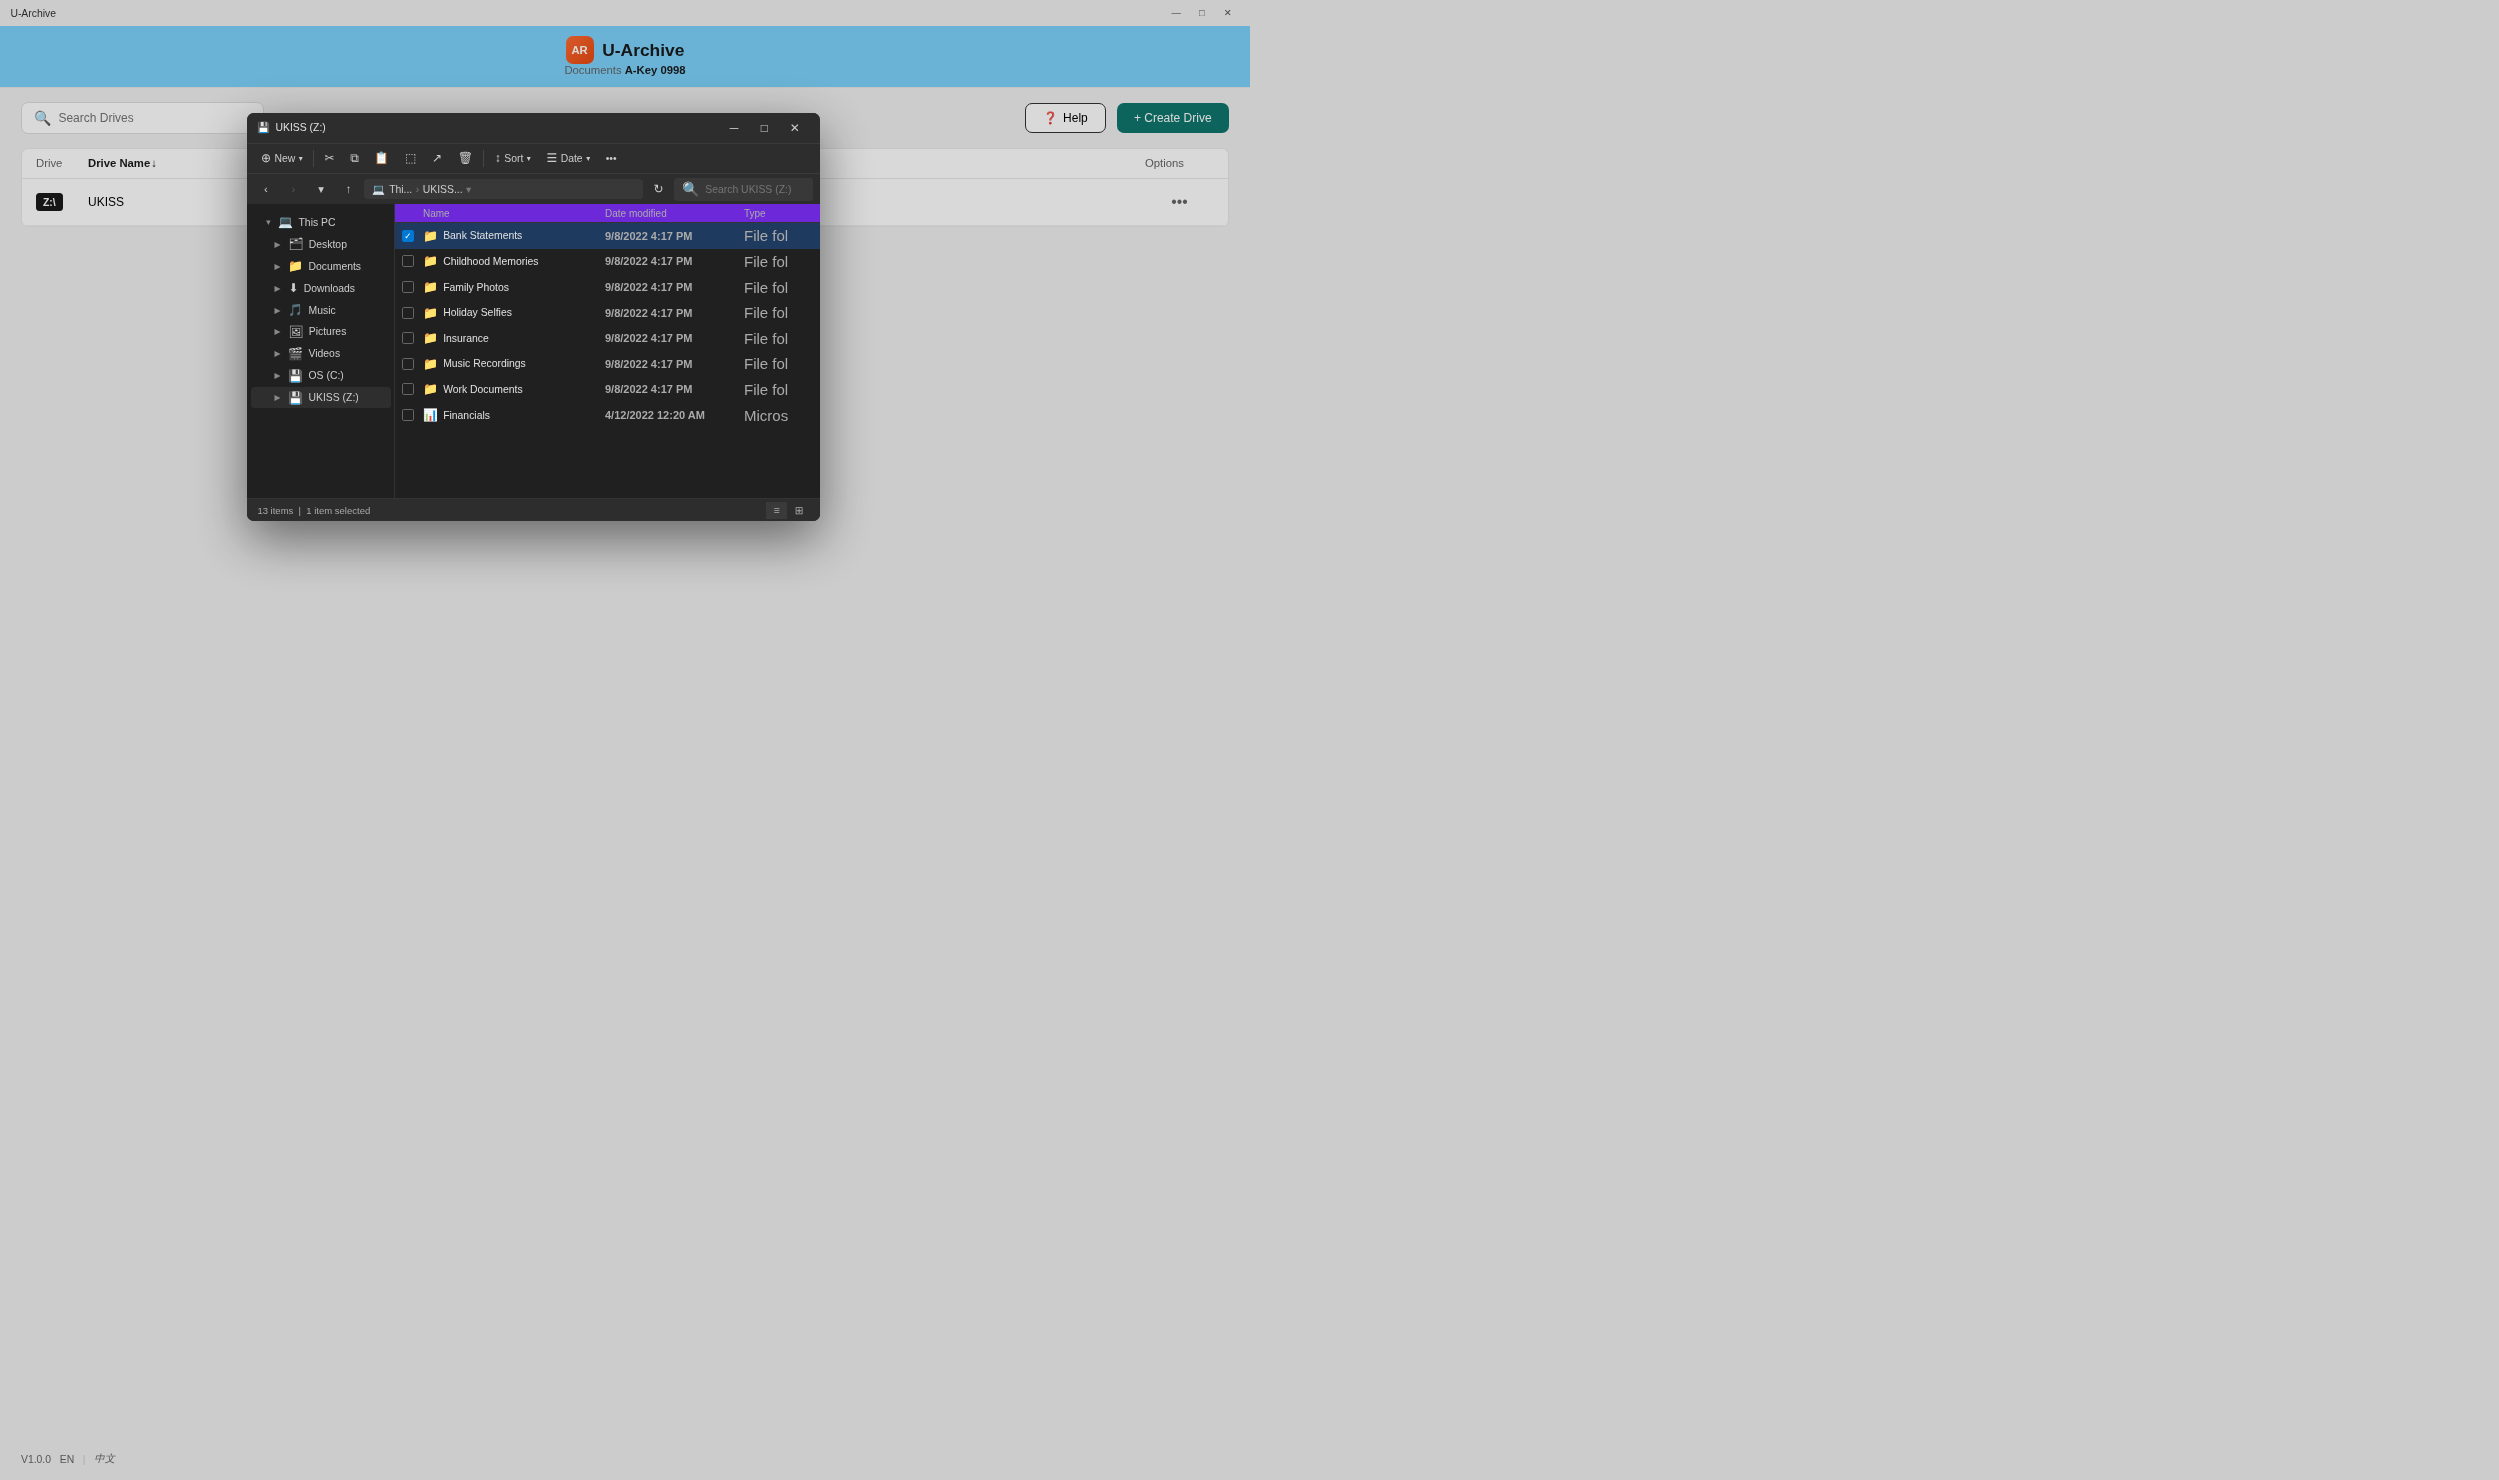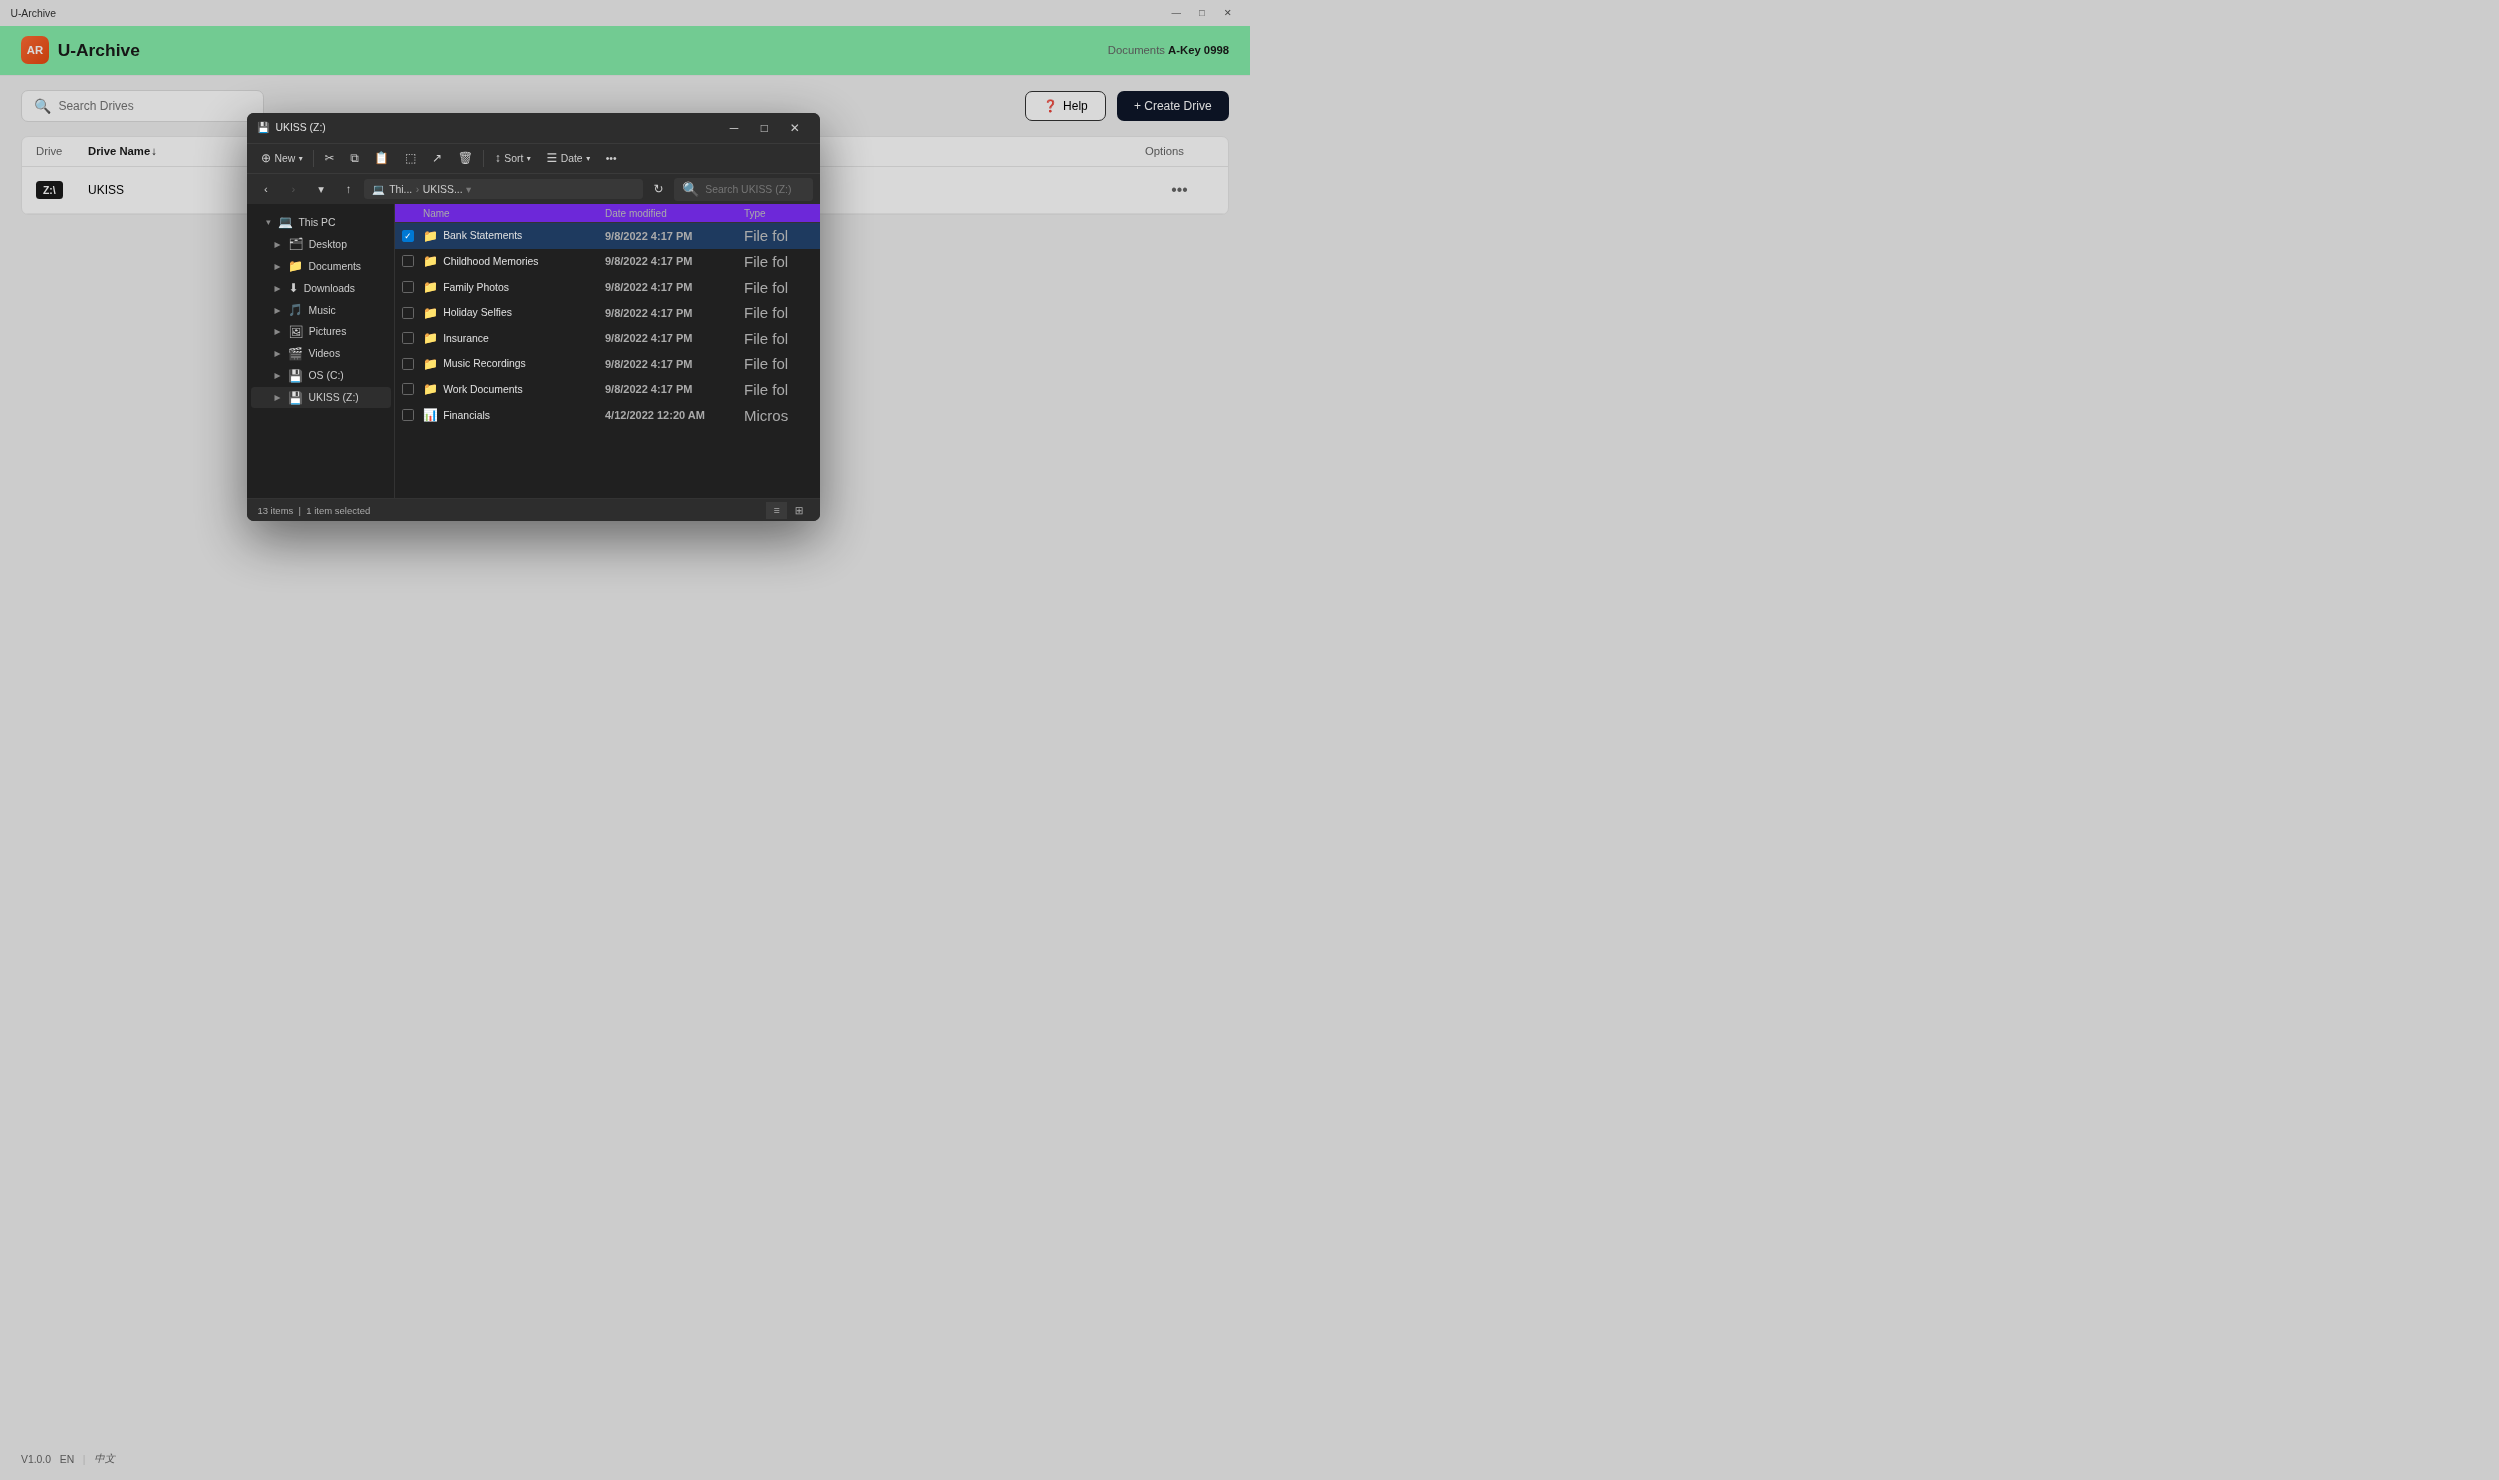--- a/index.html
+++ b/index.html
@@ -40,26 +40,27 @@
       cursor: pointer;
       display: flex;
       align-items: center;
       justify-content: center;
       font-size: 9.5px;
       color: #555;
     }
 
     
     .app-header {
-      background: #86efac;
+      background: #7dd3fc;
       padding: 10.4px 21px;
       display: flex;
       align-items: center;
       justify-content: space-between;
       border-bottom: 0.9px solid #e8e8e8;
+      flex-direction: column;
     }
     .app-logo {
       display: flex;
       align-items: center;
       gap: 8.7px;
     }
     .logo-icon {
       width: 28px;
       height: 28px;
       border-radius: 7px;
@@ -131,21 +132,21 @@
       font-size: 12px;
       font-weight: 500;
     }
     .btn-create {
       display: flex;
       align-items: center;
       gap: 5.2px;
       padding: 7px 17.4px;
       border: none;
       border-radius: 7px;
-      background: #0f172a;
+      background: #0f766e;
       color: white;
       cursor: pointer;
       font-size: 12px;
       font-weight: 500;
     }
 
     
     .drives-table {
       background: white;
       margin: 0 21px;

